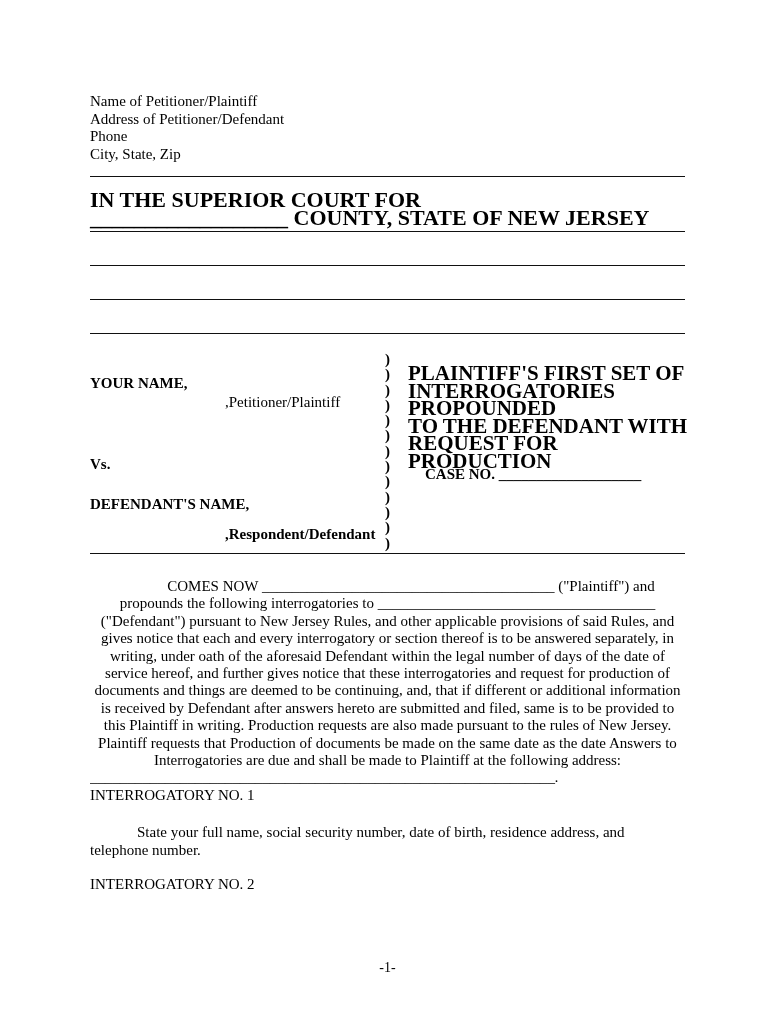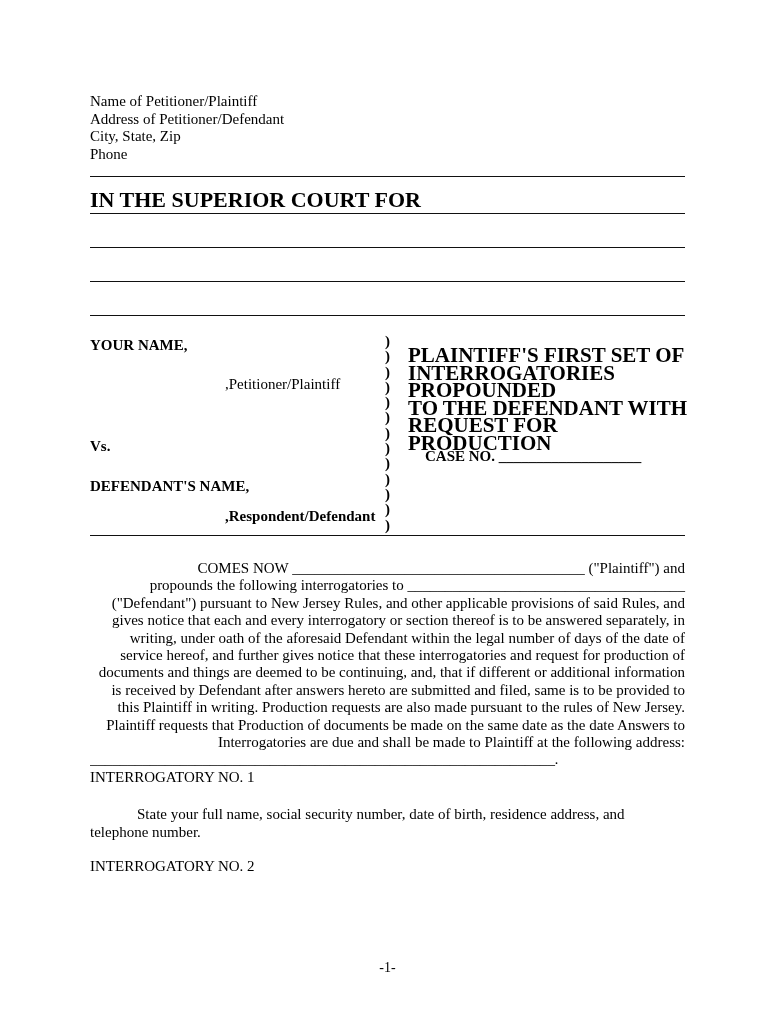--- a/index.html
+++ b/index.html
@@ -44,21 +44,21 @@
   .rule-under-court { margin-top: 4px; }
   .blank-rule-1 { margin-top: 33px; }
   .blank-rule-2 { margin-top: 33px; }
   .blank-rule-3 { margin-top: 33px; }
   .caption {
     position: relative;
     height: 201px;
     margin-top: 18px;
     font-size: 15px;
   }
-  .cap-plaintiff-name  { position: absolute; top: 3px;  left: 0;     font-weight: bold; }
+  .cap-plaintiff-name  { position: absolute; top: 23px;  left: 0;     font-weight: bold; }
   .cap-plaintiff-role  { position: absolute; top: 42px;  left: 135px; font-weight: normal; }
   .cap-versus          { position: absolute; top: 104px; left: 0;     font-weight: bold; }
   .cap-defendant-name  { position: absolute; top: 144px; left: 0;     font-weight: bold; }
   .cap-defendant-role  { position: absolute; top: 174px; left: 135px; font-weight: bold; }
   .cap-parens {
     position: absolute;
     top: 0;
     left: 295px;
     white-space: pre-line;
     font-size: 15px;
@@ -81,21 +81,21 @@
     left: 335px;
     font-weight: bold;
     font-size: 15px;
   }
   .rule-under-caption { margin-top: 0; }
   .opening-paragraph {
     margin-top: 24px;
     font-size: 15px;
     line-height: 17.4px;
     text-indent: 47px;
-    text-align: right;
+    text-align: center;
   }
   .address-blank {
     font-size: 15px;
     line-height: 17.4px;
     white-space: nowrap;
     overflow: hidden;
     font-style: italic;
   }
   .interrogatory-heading {
     font-size: 15px;
@@ -119,28 +119,29 @@
 </style>
 </head>
 <body>
 
 <div class="page">
   <div class="content">
 
     <div class="letterhead">
       <div>Name of Petitioner/Plaintiff</div>
       <div>Address of Petitioner/Defendant</div>
+      <div>Phone</div>
       <div>City, State, Zip</div>
-      <div>Phone</div>
     </div>
 
     <div class="rule rule-top"></div>
 
     <div class="court-header">
       <div>IN THE SUPERIOR COURT FOR</div>
+      <div>__________________ COUNTY, STATE OF NEW JERSEY</div>
     </div>
 
     <div class="rule rule-under-court"></div>
     <div class="rule blank-rule-1"></div>
     <div class="rule blank-rule-2"></div>
     <div class="rule blank-rule-3"></div>
 
     <div class="caption">
       <div class="cap-plaintiff-name">YOUR NAME,</div>
       <div class="cap-plaintiff-role">,Petitioner/Plaintiff</div>

